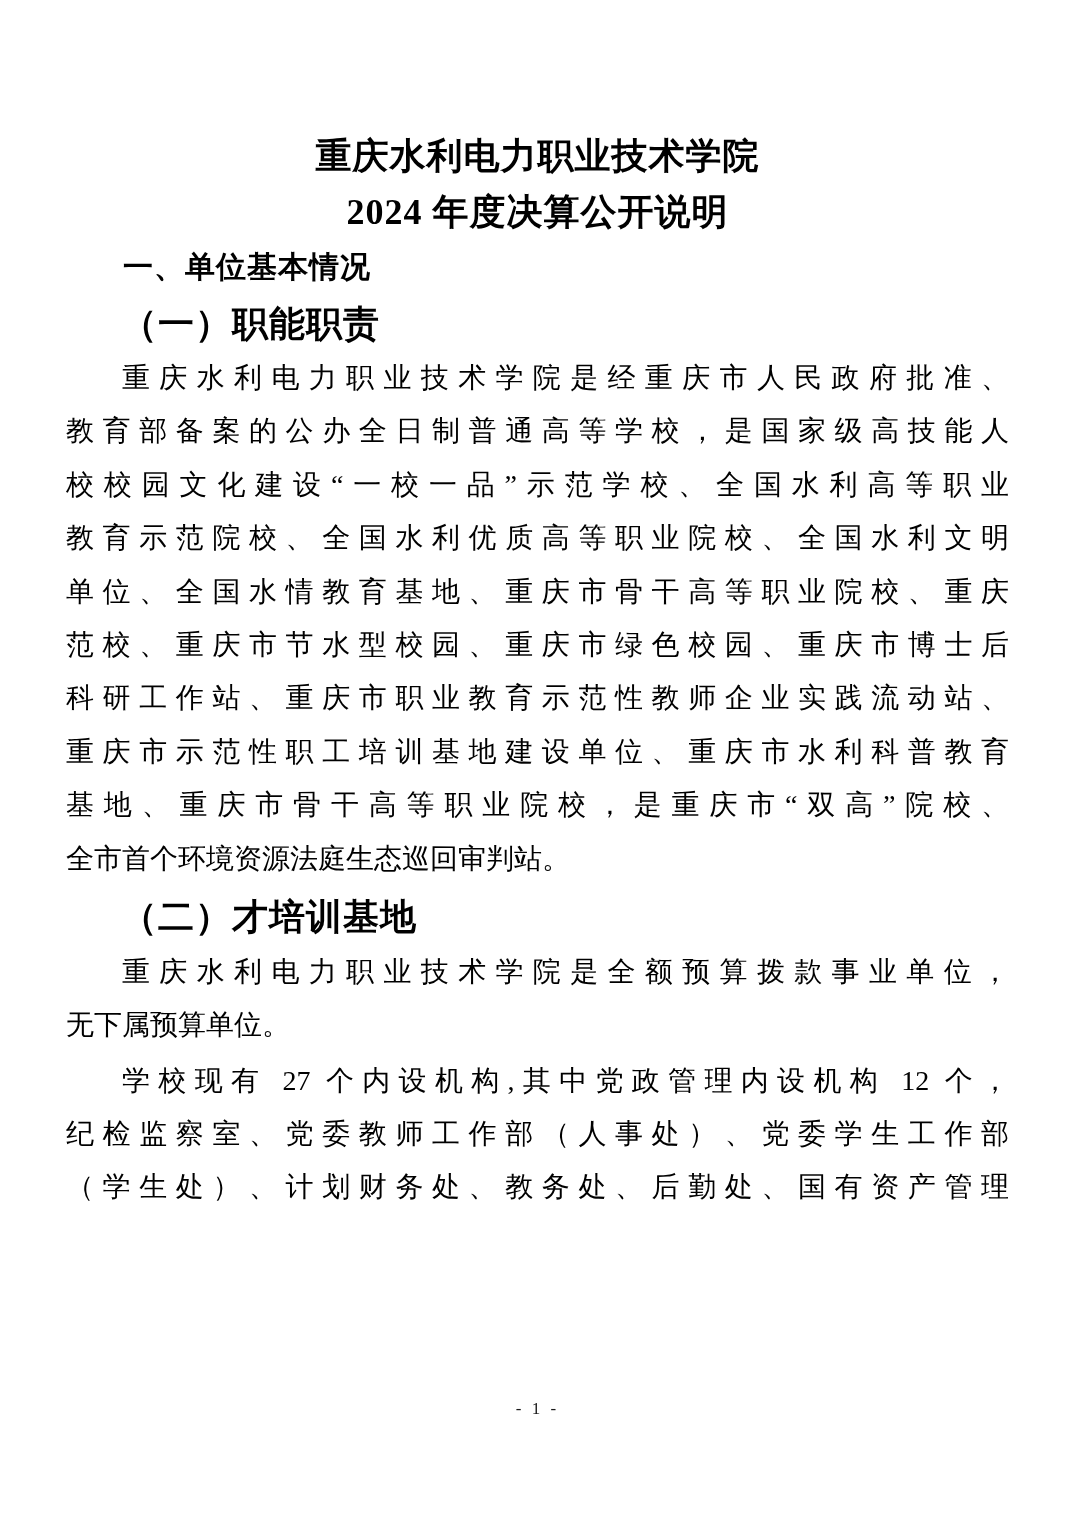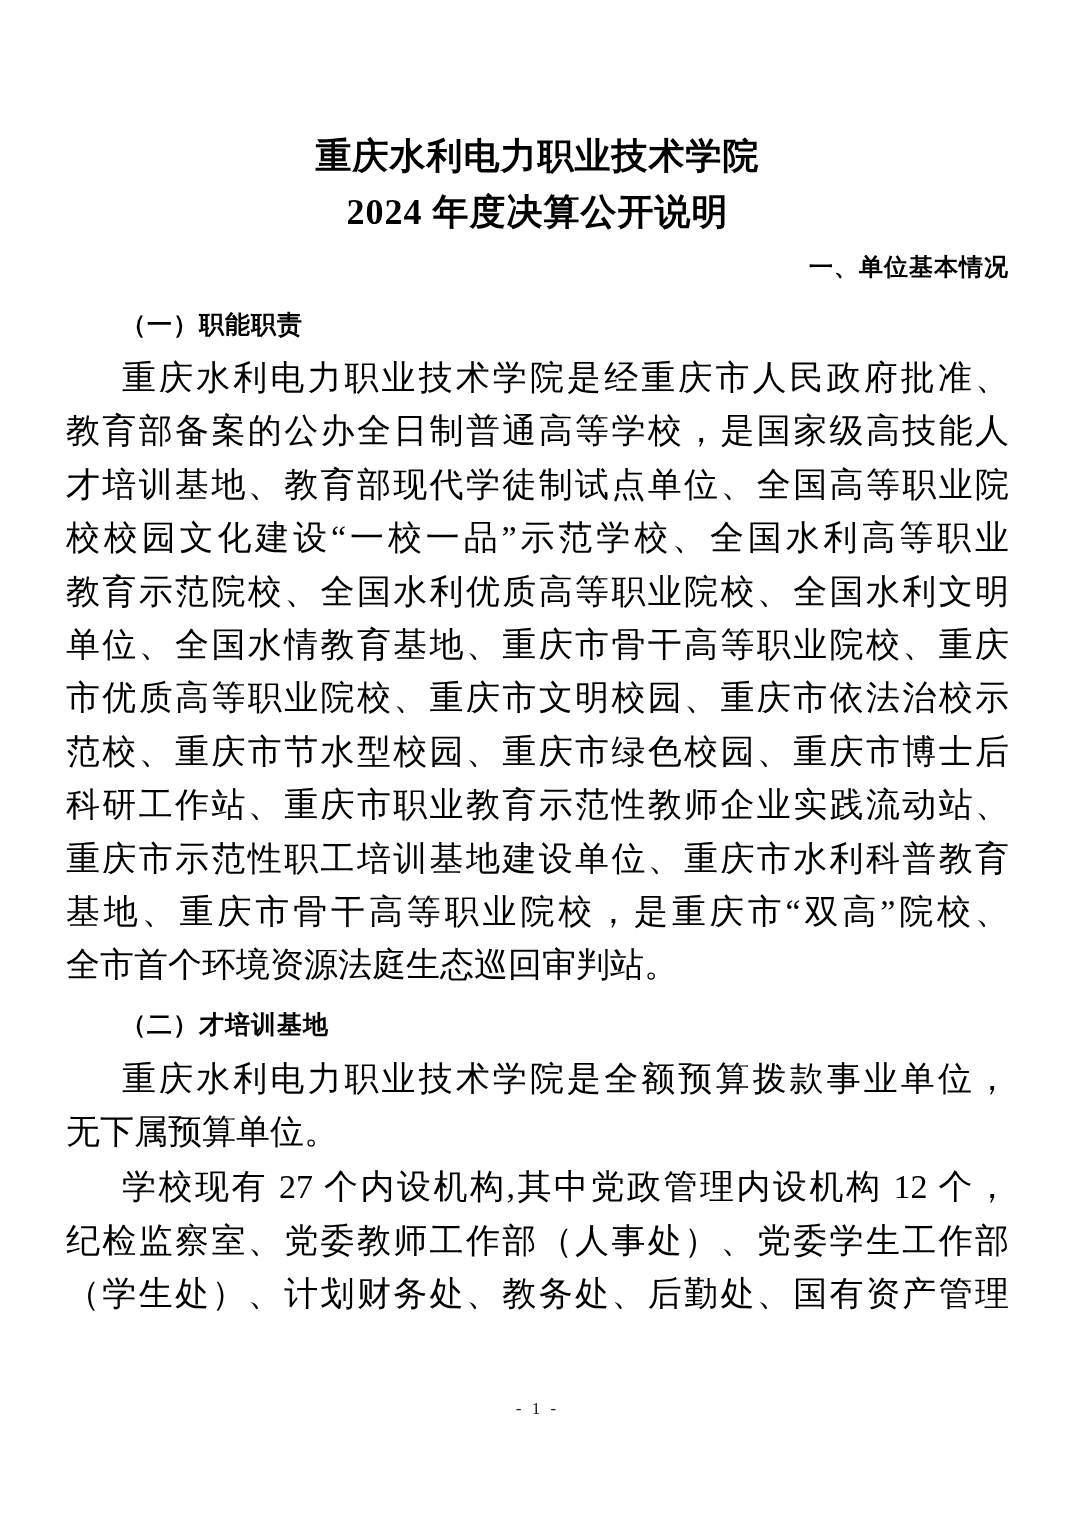--- a/index.html
+++ b/index.html
@@ -24,39 +24,38 @@
     margin-top: 128px;
     text-align: center;
     font-weight: bold;
     font-size: 36px;
     line-height: 56px;
     letter-spacing: 1px;
   }
   .section-heading {
     font-family: "Liberation Sans", "DejaVu Sans", sans-serif;
     font-weight: bold;
-    font-size: 24px;
+    font-size: 30px;
     line-height: 53px;
     text-indent: 57px;
     letter-spacing: 1px;
-    text-align: right;
   }
   .subsection-heading {
     font-weight: bold;
-    font-size: 25px;
+    font-size: 36px;
     line-height: 53px;
     text-indent: 55px;
     margin-top: 5px;
     letter-spacing: 1px;
   }
   .subsection-heading.second {
     margin-top: 6px;
   }
   .para {
-    font-size: 34px;
+    font-size: 28px;
   }
   .para .line {
     height: 53.4px;
     line-height: 53.4px;
     white-space: nowrap;
   }
   .para .line.fill {
     white-space: normal;
     text-align: justify;
     text-align-last: justify;
@@ -93,25 +92,23 @@
       <div>2024 年度决算公开说明</div>
     </div>
 
     <div class="section-heading">一、单位基本情况</div>
 
     <div class="subsection-heading">（一）职能职责</div>
 
     <div class="para para1">
       <div class="line fill indent">重庆水利电力职业技术学院是经重庆市人民政府批准、</div>
       <div class="line fill">教育部备案的公办全日制普通高等学校，是国家级高技能人</div>
-      <div class="line fill">才培训基地、教育部现代学徒制试点单位、全国高等职业院</div>
       <div class="line fill">校校园文化建设“一校一品”示范学校、全国水利高等职业</div>
       <div class="line fill">教育示范院校、全国水利优质高等职业院校、全国水利文明</div>
       <div class="line fill">单位、全国水情教育基地、重庆市骨干高等职业院校、重庆</div>
-      <div class="line fill">市优质高等职业院校、重庆市文明校园、重庆市依法治校示</div>
       <div class="line fill">范校、重庆市节水型校园、重庆市绿色校园、重庆市博士后</div>
       <div class="line fill">科研工作站、重庆市职业教育示范性教师企业实践流动站、</div>
       <div class="line fill">重庆市示范性职工培训基地建设单位、重庆市水利科普教育</div>
       <div class="line fill">基地、重庆市骨干高等职业院校，是重庆市“双高”院校、</div>
       <div class="line">全市首个环境资源法庭生态巡回审判站。</div>
     </div>
 
     <div class="subsection-heading second">（二）才培训基地</div>
 
     <div class="para para2">

